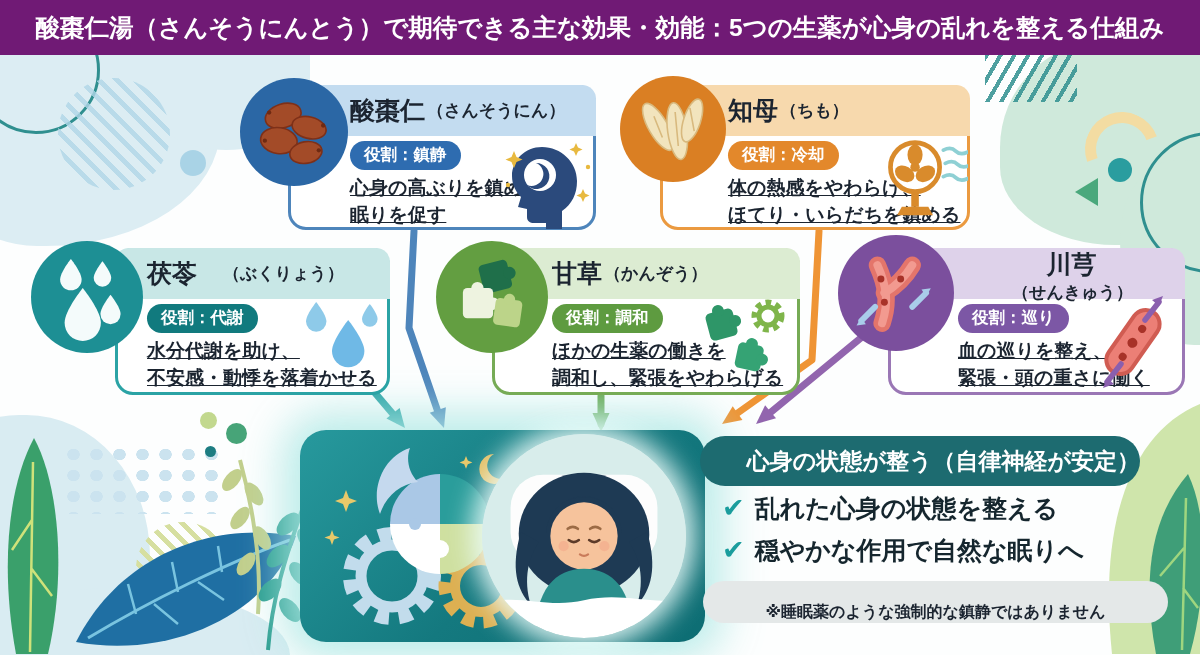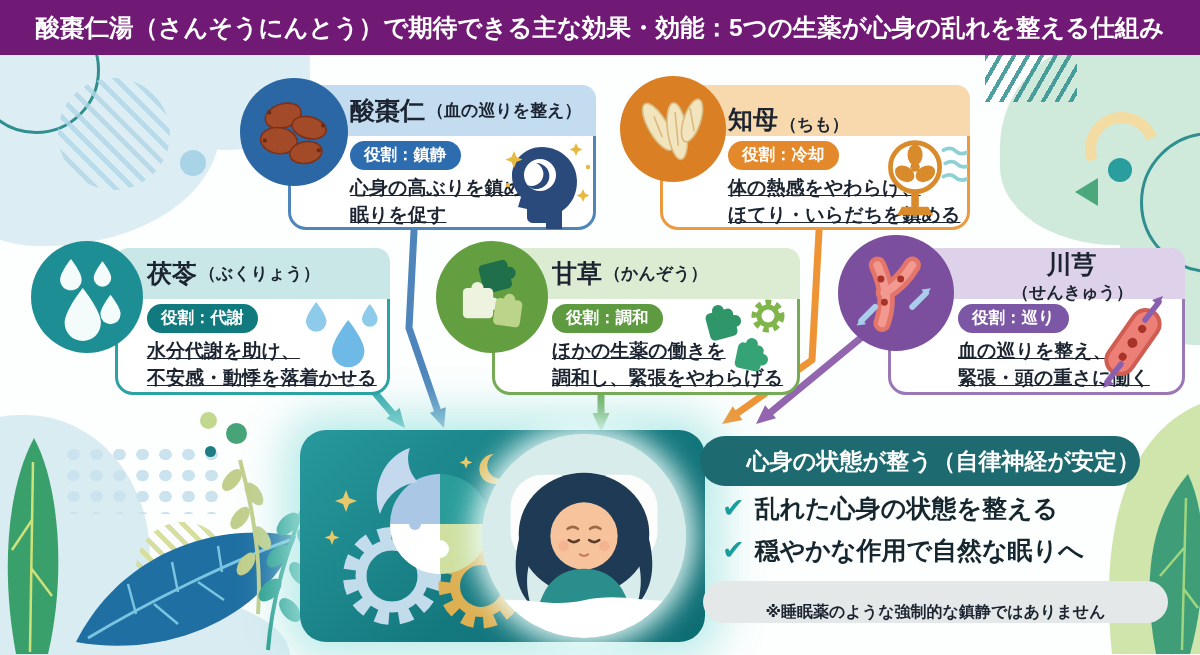--- a/index.html
+++ b/index.html
@@ -49,25 +49,25 @@
   .desc{font-size:19px;font-weight:bold;line-height:1.42;margin-top:5px;white-space:nowrap;}
   .circle{position:absolute;border-radius:50%;z-index:6;}
   .circle svg{display:block;width:100%;height:100%;}
   .side-icon{position:absolute;z-index:7;}
   .c1{left:288px;top:85px;width:308px;height:145px;}
   .c1 .circle{left:-48px;top:-7px;width:108px;height:108px;}
   .c1 .card-header,.c1 .card-body{padding-left:62px;}
   .c1 .side-icon{right:4px;top:52px;width:92px;height:90px;}
   .c2{left:660px;top:85px;width:310px;height:145px;}
   .c2 .circle{left:-40px;top:-9px;width:106px;height:106px;}
-  .c2 .card-header,.c2 .card-body{padding-left:68px;align-items:flex-end;}
+  .c2 .card-header,.c2 .card-body{padding-left:68px;}
   .c2 .side-icon{right:2px;top:50px;width:104px;height:92px;}
   .c3{left:115px;top:248px;width:275px;height:147px;}
   .c3 .circle{left:-84px;top:-7px;width:112px;height:112px;}
-  .c3 .card-header,.c3 .card-body{padding-left:32px;}
+  .c3 .card-header,.c3 .card-body{padding-left:32px;gap:24px;}
   .c3 .side-icon{right:6px;top:50px;width:80px;height:84px;}
   .c4{left:492px;top:248px;width:308px;height:147px;}
   .c4 .circle{left:-56px;top:-7px;width:112px;height:112px;}
   .c4 .card-header,.c4 .card-body{padding-left:60px;}
   .c4 .side-icon{right:6px;top:48px;width:100px;height:86px;}
   .c5{left:888px;top:248px;width:297px;height:147px;}
   .c5 .circle{left:-50px;top:-13px;width:116px;height:116px;}
   .c5 .card-header,.c5 .card-body{padding-left:70px;flex-direction:column;}
   .c5 .side-icon{right:4px;top:46px;width:96px;height:96px;}
   
@@ -165,21 +165,21 @@
   </svg>
 
   <div id="top-banner" class="abs" style="background: #701a75;">
     <span class="t">酸棗仁湯（さんそうにんとう）で期待できる主な効果・効能：5つの生薬が心身の乱れを整える仕組み</span>
   </div>
 
   <div class="card c1" style="--accent: #4e85bb; --header: #c3dcf0; --badge: #2e6cb0; --circle: #2b67a5;">
     <div class="card-box"></div>
     <div class="card-header">
       <span class="herb-kanji">酸棗仁</span>
-      <span class="herb-reading">（血の巡りを整え）</span>
+      <span class="herb-reading">（さんそうにん）</span>
     </div>
     <div class="card-body">
       <span class="badge">役割：鎮静</span>
       <div class="desc">
         <div>心身の高ぶりを鎮め、</div>
         <div>眠りを促す</div>
       </div>
     </div>
     <div class="circle">
       <svg viewBox="0 0 100 100">

